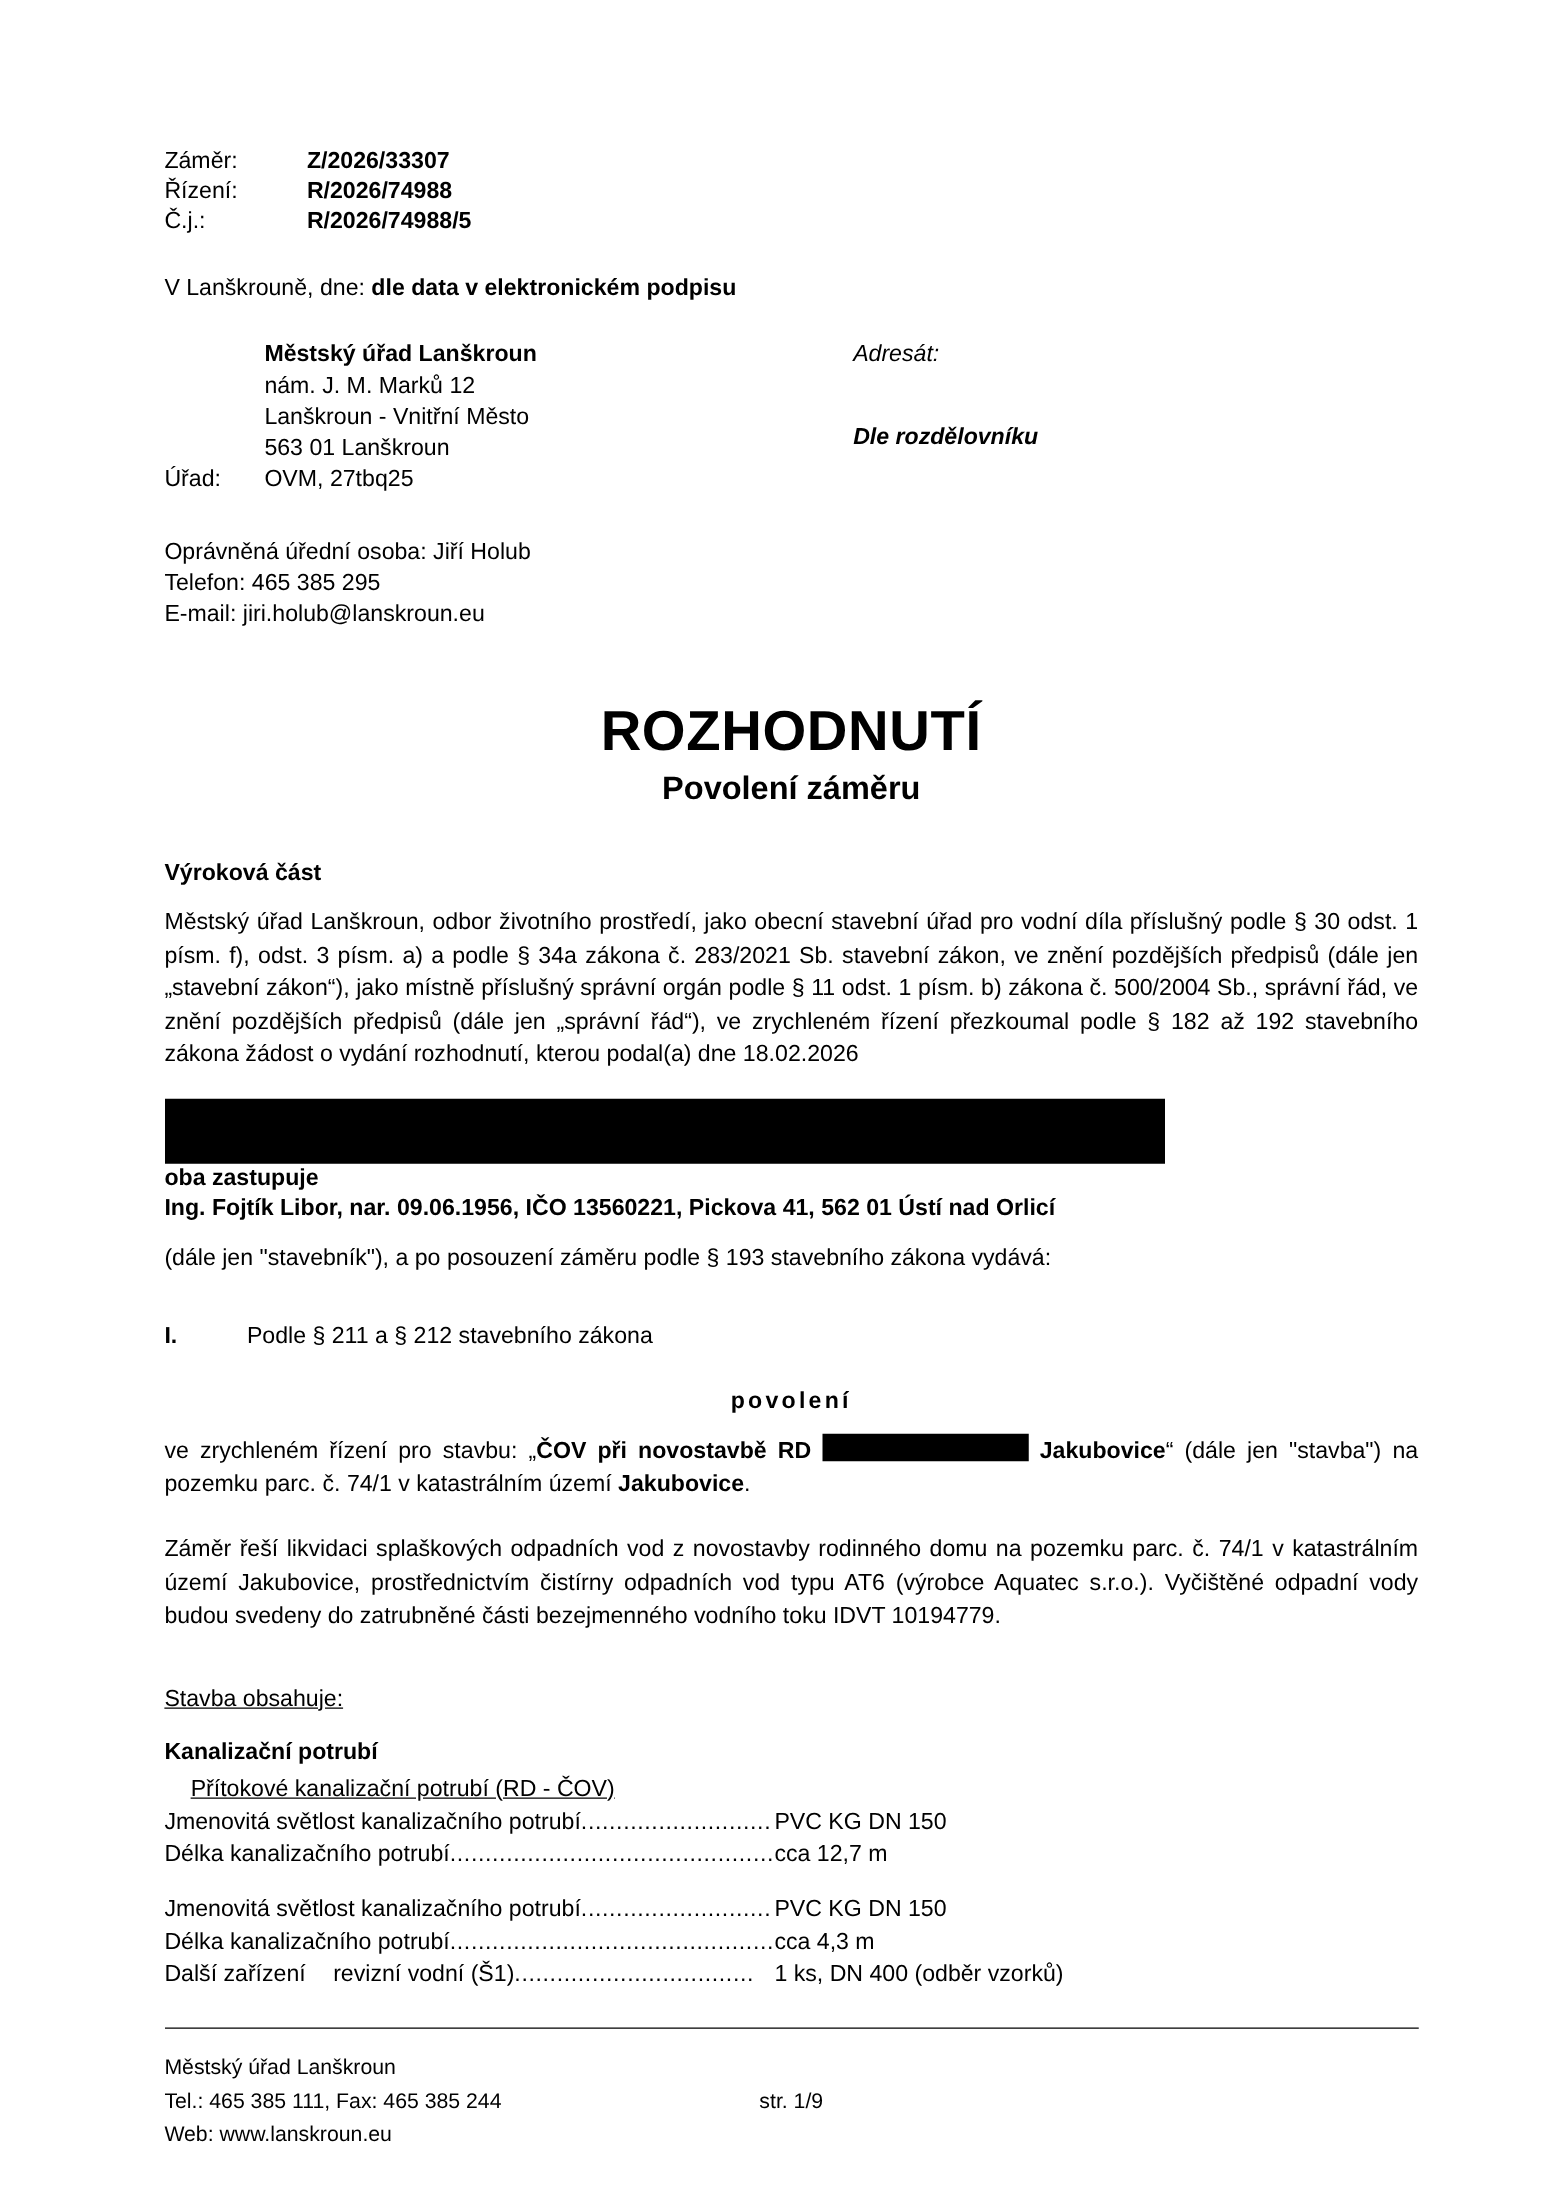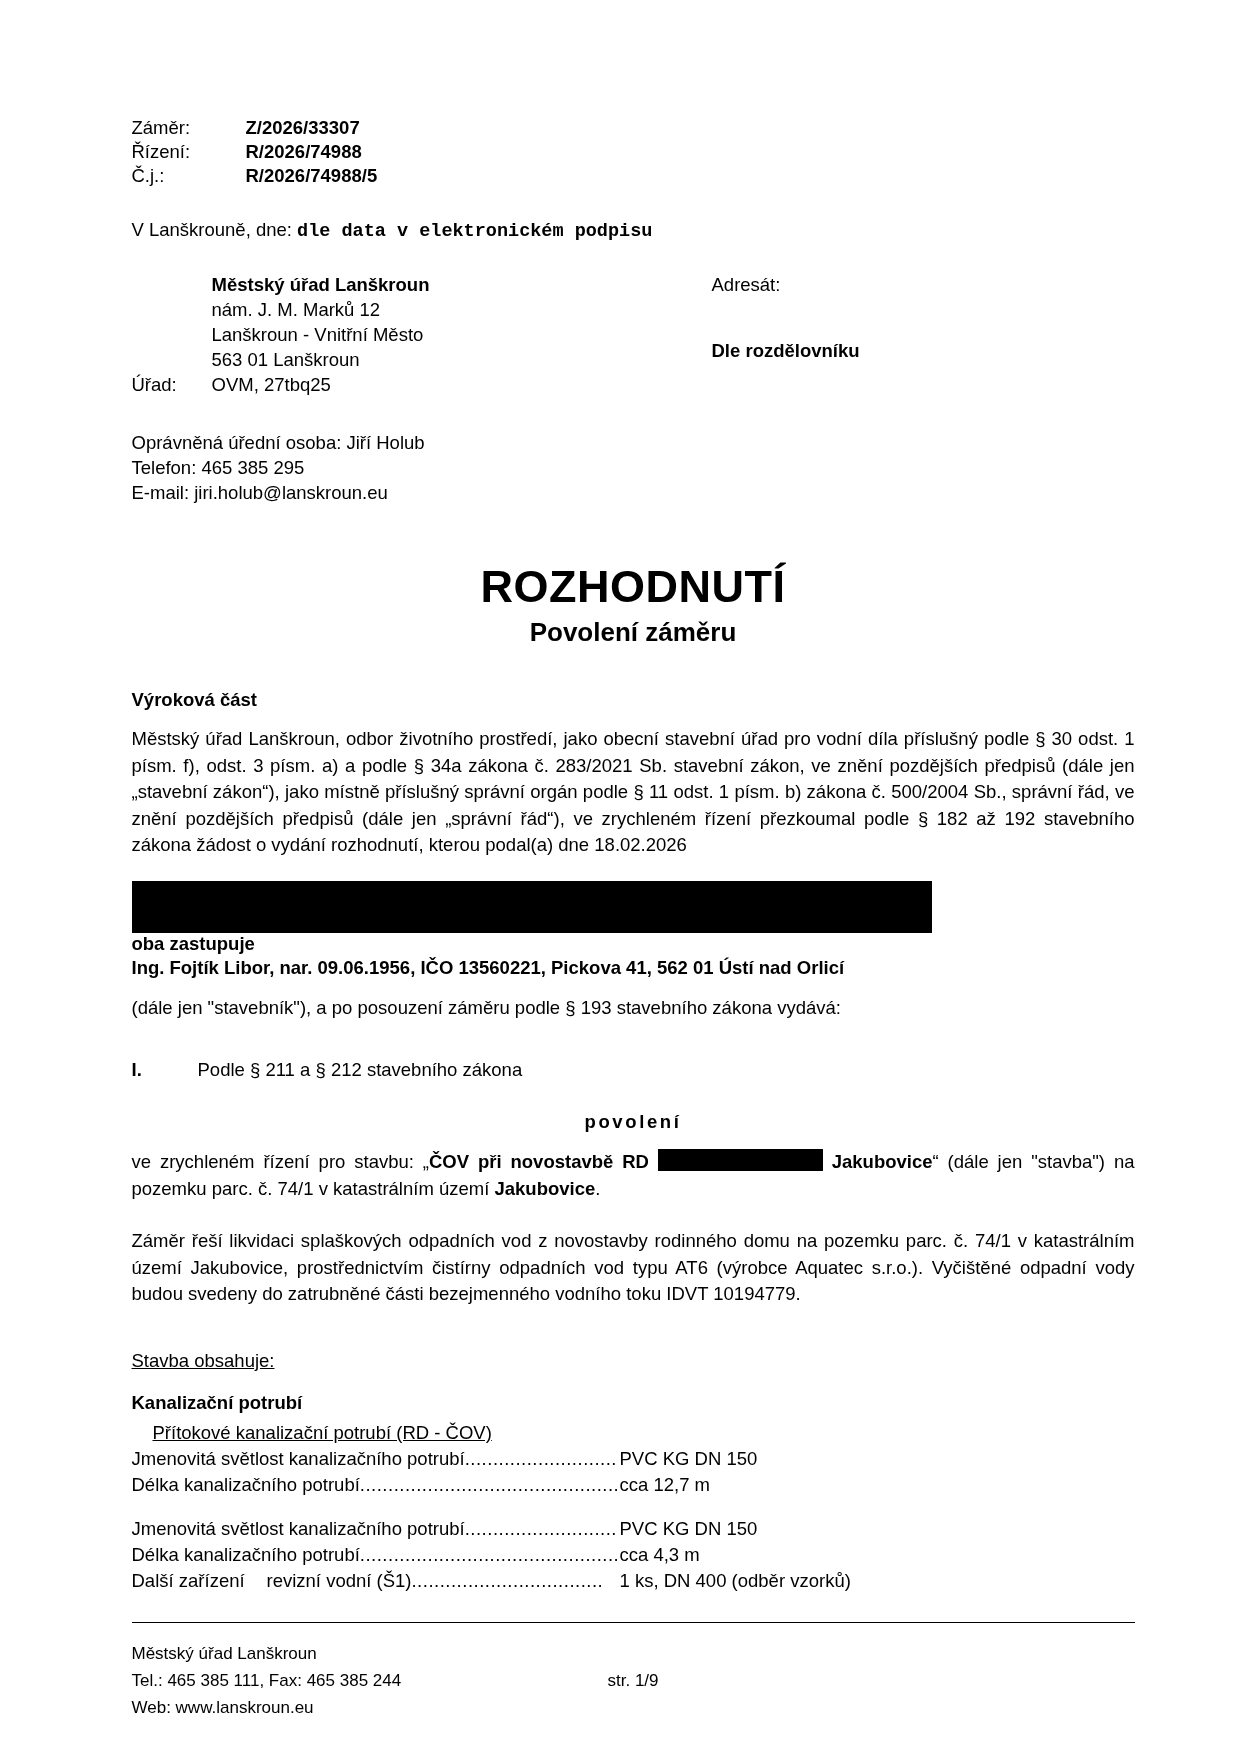--- a/index.html
+++ b/index.html
@@ -47,21 +47,20 @@
   }
 
   
   .date-line {
     margin-top: 30px;
     font-size: 18.5px;
     line-height: 24px;
   }
   .date-line .strong {
     font-weight: bold;
-    font-family: Liberation Mono, monospace;
   }
 
   
   .office-wrap {
     margin-top: 28px;
     position: relative;
     font-size: 18.5px;
     line-height: 25px;
   }
   .office-row {
@@ -70,23 +69,24 @@
   }
   .office-label {
     width: 80px;
     flex: 0 0 80px;
   }
   .office-lines .bold {
     font-weight: bold;
   }
   .recipient {
     position: absolute;
-    left: 580px;
+    left: 551px;
     top: 0;
     width: 400px;
+    font-style: italic;
   }
   .recipient .rec-bold {
     font-weight: bold;
     margin-top: 41px;
   }
 
   
   .contact {
     margin-top: 33px;
     font-size: 18.5px;

